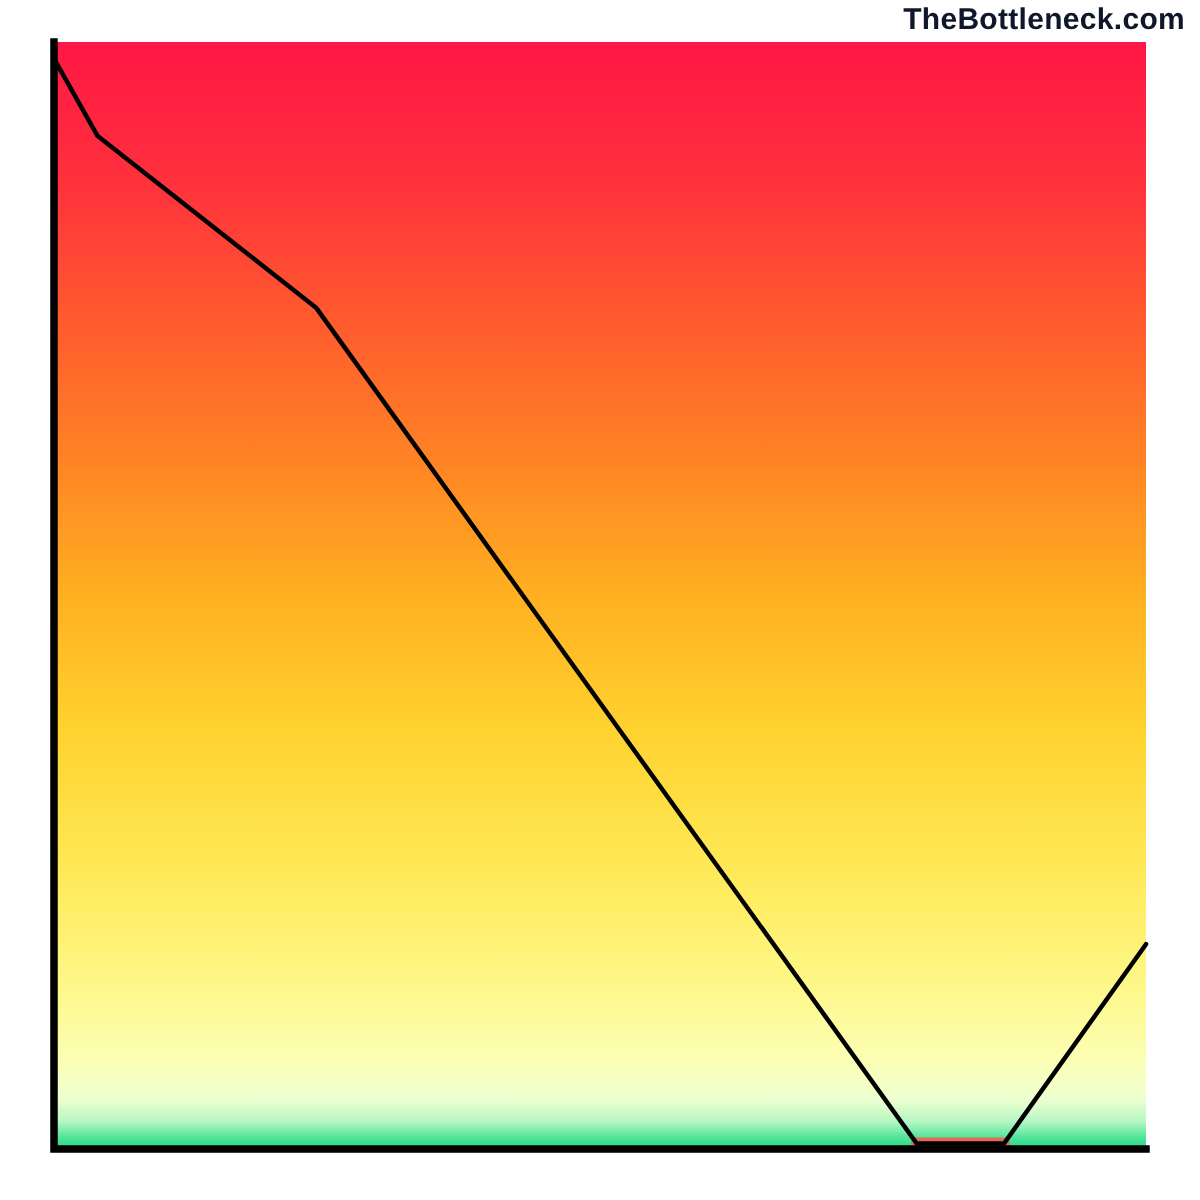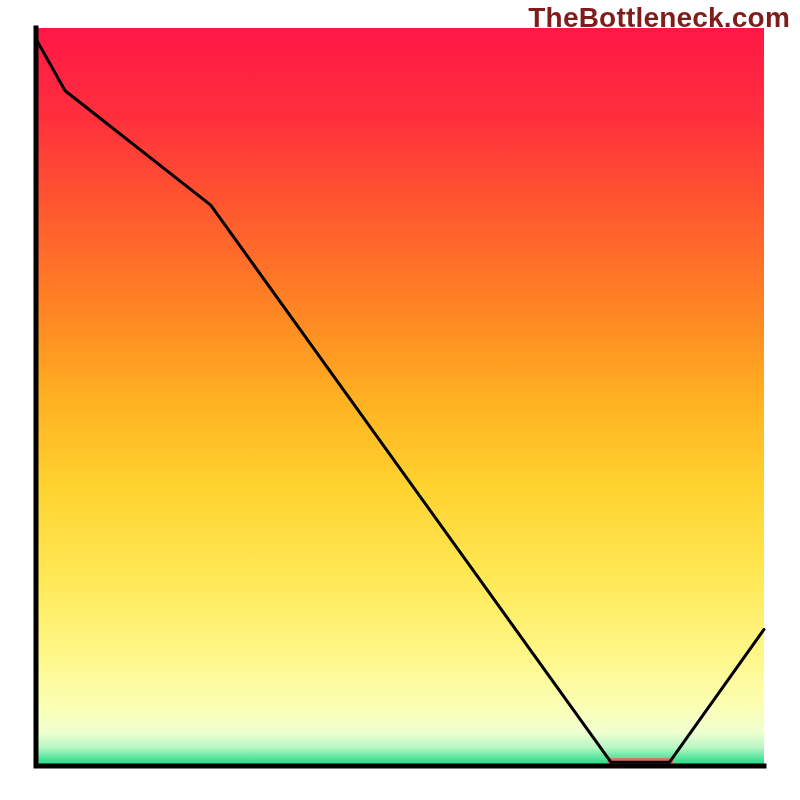--- a/index.html
+++ b/index.html
@@ -13,23 +13,23 @@
   }
   .chart-wrap {
     position: relative;
     width: 800px;
     height: 800px;
   }
   .watermark {
     position: absolute;
     top: 2px;
     right: 10px;
-    font-size: 28px;
+    font-size: 20px;
     font-weight: bold;
-    color: #7f1d1d;
+    color: #0f172a;
     letter-spacing: 0.2px;
     z-index: 10;
     text-align: center;
   }
   svg {
     position: absolute;
     top: 0;
     left: 0;
   }
 </style>

